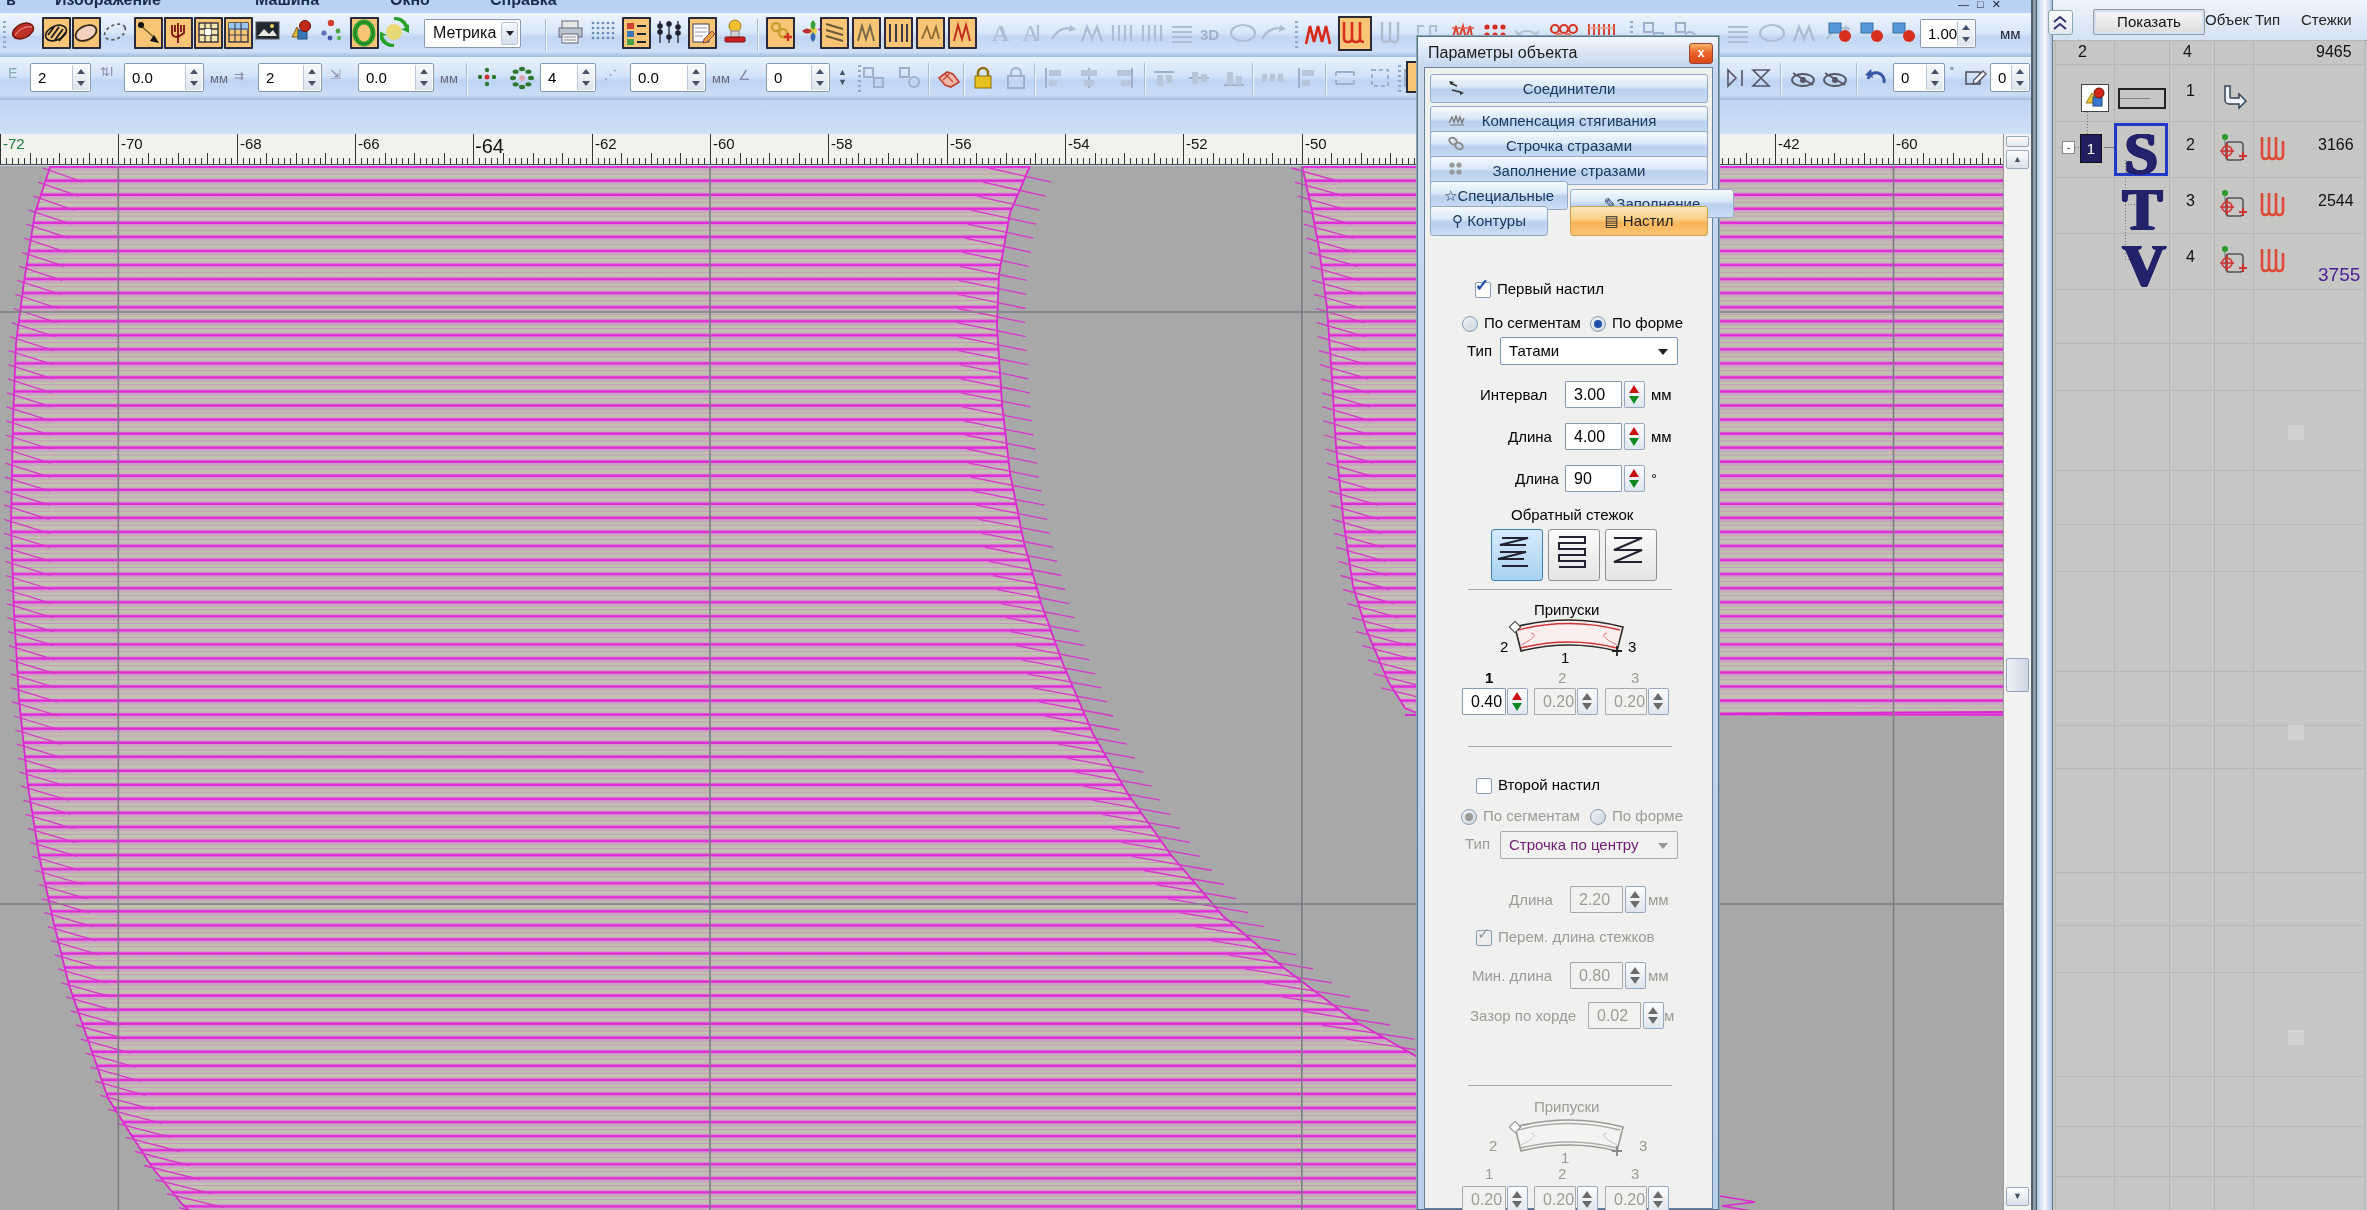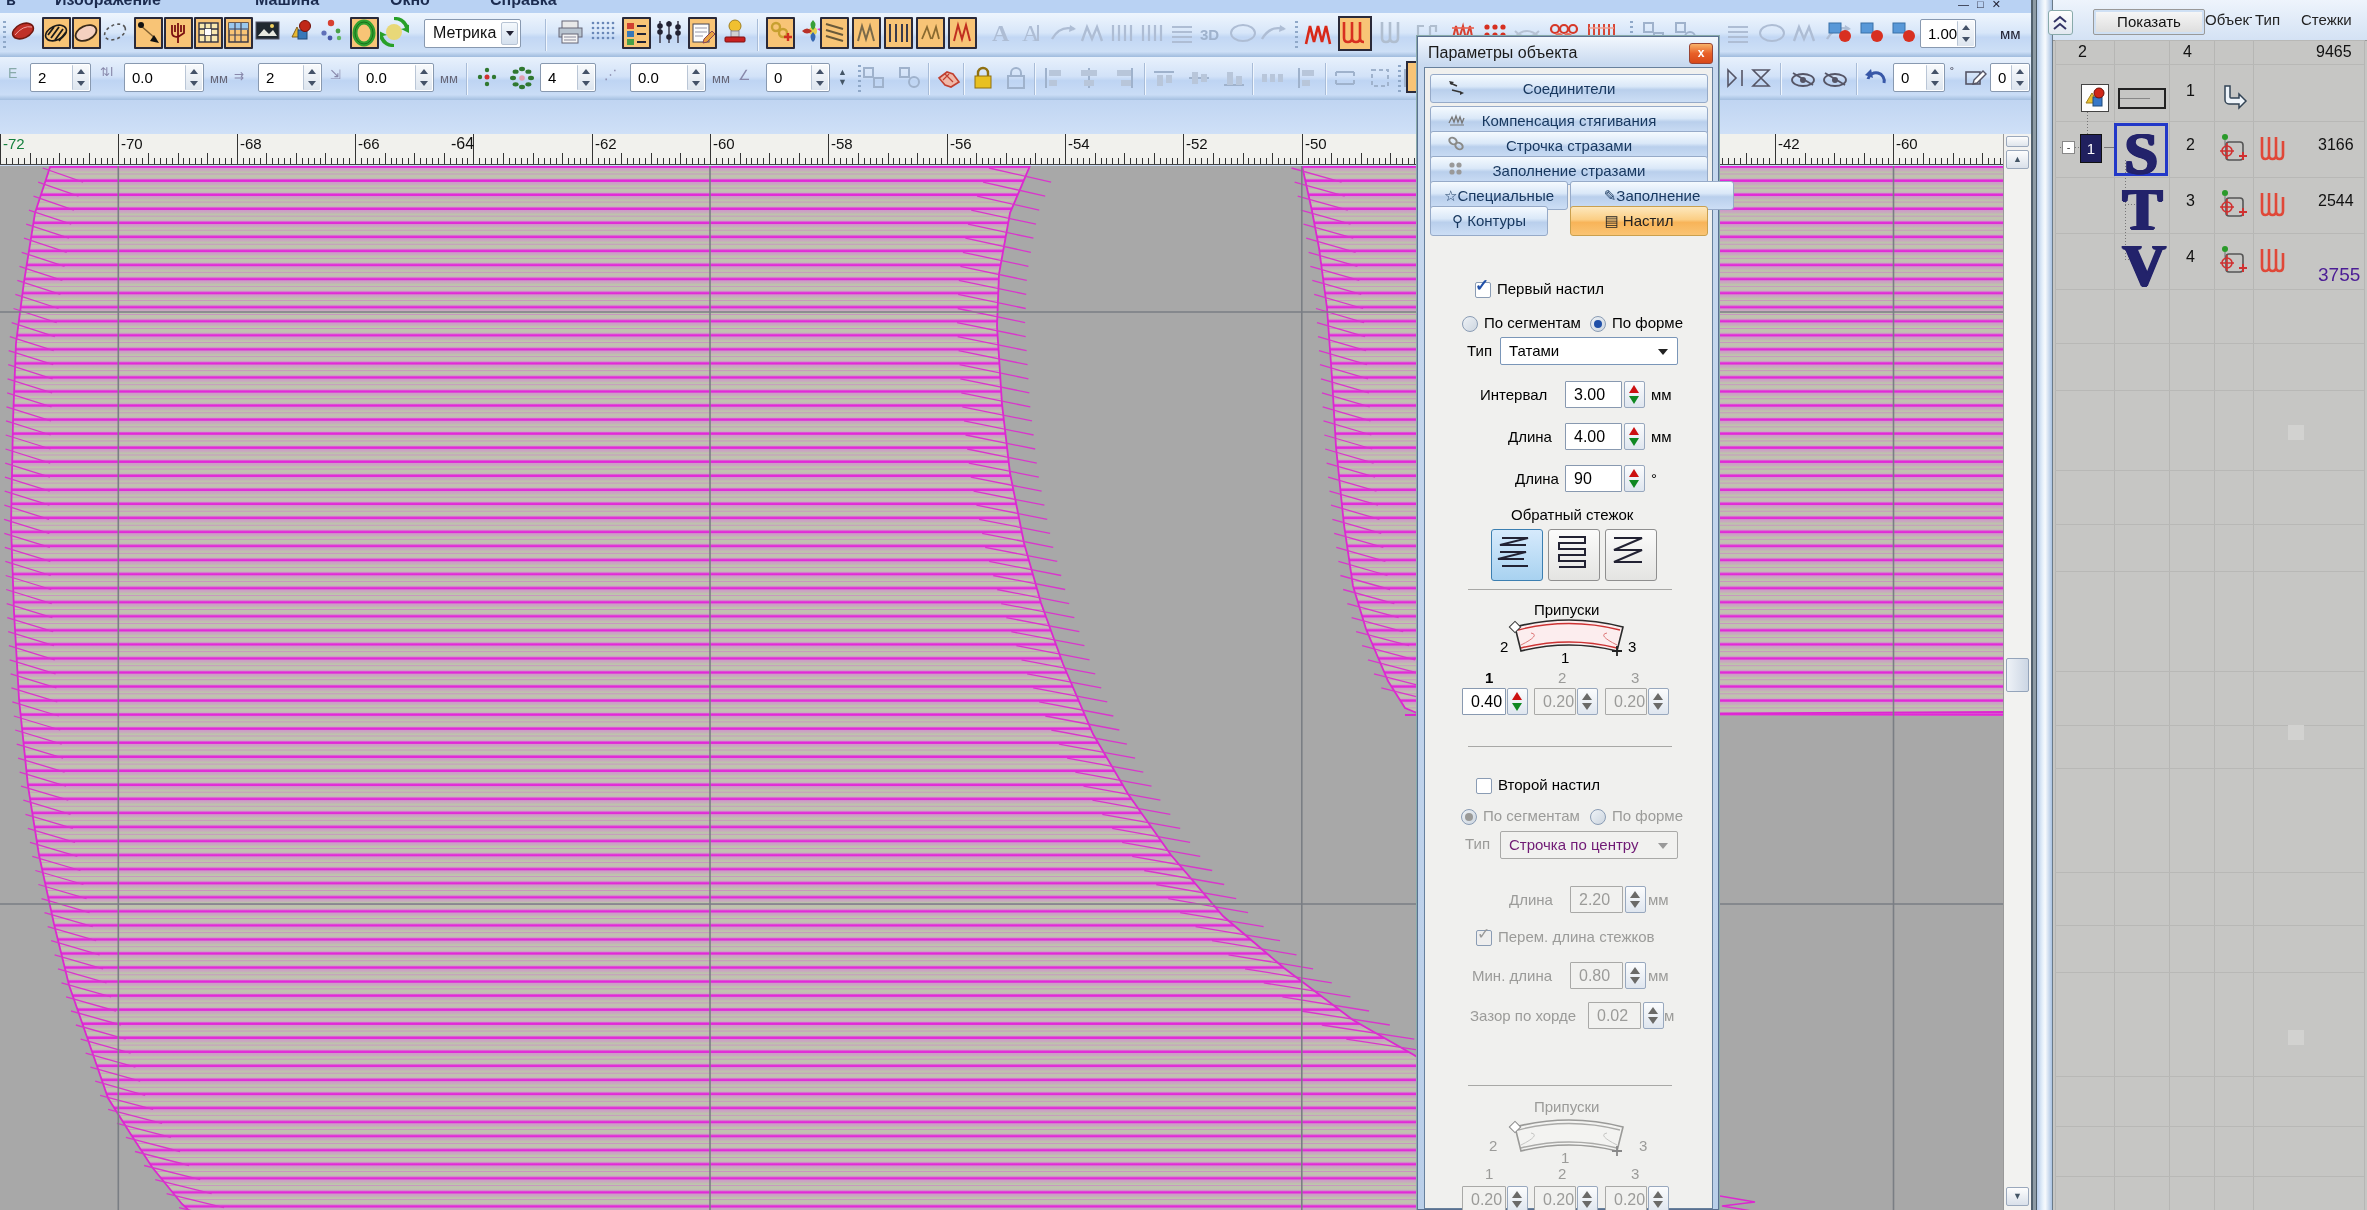--- a/index.html
+++ b/index.html
@@ -462,21 +462,21 @@
   </div>
 <div class="abs" style="left:0;top:100px;width:2031px;height:34px;background:linear-gradient(180deg,#c0d5f2,#cfe0f7)"></div>
 <div class="abs" style="left:0;top:134px;width:2004px;height:31px;background:#f1f1ed;border-bottom:1px solid #444;overflow:hidden">
     <div class="abs" style="left:0;top:24px;width:100%;height:7px;background:repeating-linear-gradient(90deg,#333 0,#333 1px,transparent 1px,transparent 5.917px)"></div>
     <div class="abs" style="left:0;top:19px;width:100%;height:12px;background:repeating-linear-gradient(90deg,#333 0,#333 1px,transparent 1px,transparent 29.585px)"></div>
     <div class="abs" style="left:0;top:0;width:100%;height:31px;background:repeating-linear-gradient(90deg,#333 0,#333 1px,transparent 1px,transparent 118.34px)"></div>
     <div class="abs" style="left:3px;top:1px;font-size:15px;color:#15803d">-72</div>
     <div class="abs" style="left:121px;top:1px;font-size:15px;color:#111">-70</div>
     <div class="abs" style="left:240px;top:1px;font-size:15px;color:#111">-68</div>
     <div class="abs" style="left:358px;top:1px;font-size:15px;color:#111">-66</div>
-    <div class="abs" style="left:451px;top:1px;font-size:16px;color:#111">-64</div>
+    <div class="abs" style="left:475px;top:1px;font-size:20px;color:#111">-64</div>
     <div class="abs" style="left:595px;top:1px;font-size:15px;color:#111">-62</div>
     <div class="abs" style="left:713px;top:1px;font-size:15px;color:#111">-60</div>
     <div class="abs" style="left:831px;top:1px;font-size:15px;color:#111">-58</div>
     <div class="abs" style="left:950px;top:1px;font-size:15px;color:#111">-56</div>
     <div class="abs" style="left:1068px;top:1px;font-size:15px;color:#111">-54</div>
     <div class="abs" style="left:1186px;top:1px;font-size:15px;color:#111">-52</div>
     <div class="abs" style="left:1305px;top:1px;font-size:15px;color:#111">-50</div>
     <div class="abs" style="left:1423px;top:1px;font-size:15px;color:#111">-48</div>
     <div class="abs" style="left:1541px;top:1px;font-size:15px;color:#111">-46</div>
     <div class="abs" style="left:1660px;top:1px;font-size:15px;color:#111">-44</div>
@@ -832,21 +832,21 @@
         <ellipse cx="13" cy="12" rx="4" ry="3" fill="none" stroke="#8a8a88" stroke-width="2" transform="rotate(35 13 12)"></ellipse>
       </svg></div>
     <div class="dtab" style="top:119px">Заполнение стразами</div>
     <div class="abs" style="left:28px;top:122px"><svg width="20" height="20">
         <circle cx="6" cy="6" r="2.6" fill="#999"></circle>
         <circle cx="13" cy="6" r="2.6" fill="#999"></circle>
         <circle cx="6" cy="13" r="2.6" fill="#999"></circle>
         <circle cx="13" cy="13" r="2.6" fill="#999"></circle>
       </svg></div>
     <div class="dtab" style="top:144px;width:138px">☆Специальные</div>
-    <div class="dtab" style="top:144px;left:152px;width:164px">✎Заполнение</div>
+    <div class="dtab" style="top:152px;left:152px;width:164px">✎Заполнение</div>
     <div class="dtab" style="top:169px;width:118px;height:30px">⚲ Контуры</div>
     <div class="dtab" style="top:169px;left:152px;width:138px;height:30px;background:linear-gradient(180deg,#fde8bd 0%,#fbce84 45%,#f8b459 55%,#fac473 100%);border-color:#caa04e;color:#222">▤ Настил</div>
     <div class="ck" style="left:57px;top:245px"></div>
     <div class="abs" style="left:57px;top:238px;font-size:17px;color:#2050a8;font-weight:bold">✓</div>
     <div class="abs" style="left:79px;top:243px;font-size:15px;color:#000">Первый настил</div>
     <div class="rad" style="left:44px;top:279px"></div>
     <div class="abs" style="left:66px;top:277px;font-size:15px;color:#000">По сегментам</div>
     <div class="rad" style="left:172px;top:279px"></div>
     <div class="abs" style="left:176px;top:283px;width:8px;height:8px;border-radius:50%;background:#2050a8"></div>
     <div class="abs" style="left:194px;top:277px;font-size:15px;color:#000">По форме</div>

